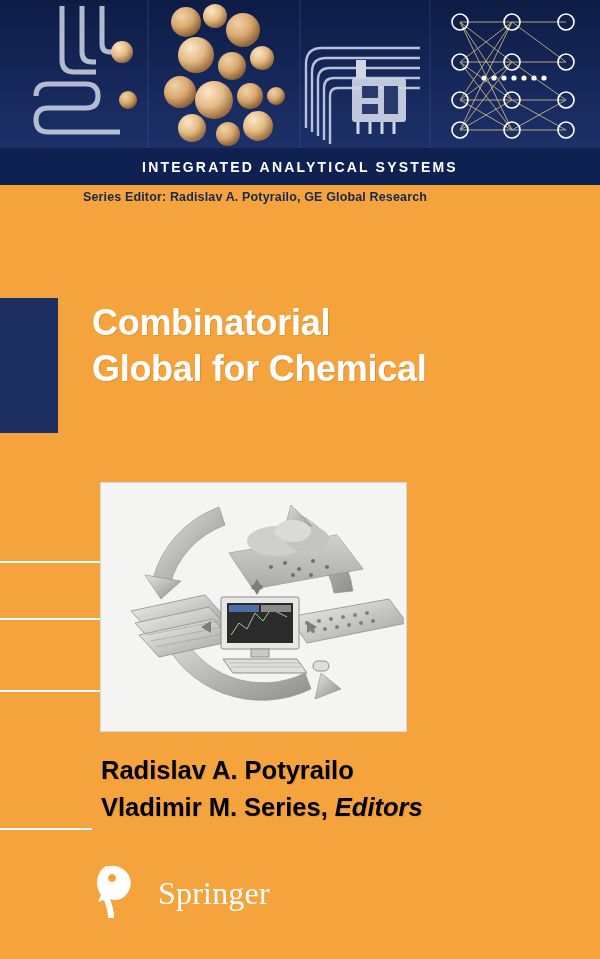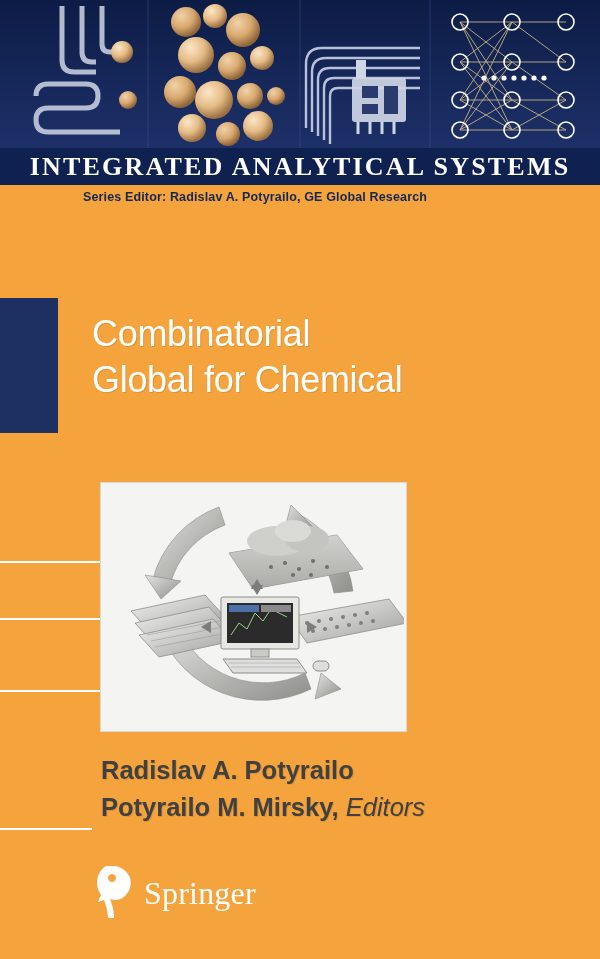--- a/index.html
+++ b/index.html
@@ -35,24 +35,24 @@
     left: 0; top: 148px;
     width: 600px;
     height: 37px;
     background: #0f2150;
     display: flex;
     align-items: center;
     justify-content: center;
   }
   .series-title {
     color: #ffffff;
-    font-size: 26px;
+    font-size: 14px;
     font-weight: bold;
     letter-spacing: 2.2px;
-    font-family: Liberation Serif, serif;
+    font-family: Liberation Sans, sans-serif;
   }
   .series-editor {
     position: absolute;
     left: 0;
     top: 190px;
     width: 510px;
     text-align: center;
     color: #16284f;
     font-size: 12.5px;
     font-weight: bold;
@@ -82,24 +82,23 @@
 
   
   .title {
     position: absolute;
     left: 92px;
     top: 300px;
     width: 492px;
     color: #ffffff;
     font-size: 36px;
     line-height: 46px;
-    font-weight: normal;
+    font-weight: bold;
     letter-spacing: -0.3px;
     text-shadow: 1px 1px 0 rgba(0,0,0,0.10);
-    margin-top: 11px;
   }
   .title .ln { display: block; white-space: nowrap; }
 
   
   .figure {
     position: absolute;
     left: 100px;
     top: 482px;
     width: 305px;
     height: 248px;
@@ -107,38 +106,39 @@
     border: 1px solid #d8d8d4;
   }
   .figure svg { display: block; }
 
   
   .authors {
     position: absolute;
     left: 101px;
     top: 752px;
     width: 480px;
-    color: #404040;
+    color: #000000;
     font-size: 25.5px;
     font-weight: bold;
     line-height: 37px;
     text-shadow: 1px 1px 0 rgba(0,0,0,0.10);
   }
   .authors .editors {
     font-style: italic;
-    font-weight: normal;
+    font-weight: bold;
   }
 
   
   .publisher {
     position: absolute;
     left: 88px;
     top: 862px;
     display: flex;
     align-items: center;
+    gap: 14px;
   }
   .publisher-name {
     color: #ffffff;
     font-size: 32px;
     font-weight: normal;
     letter-spacing: 0.2px;
     font-family: "Liberation Serif", serif;
   }
 </style>
 </head>
@@ -384,21 +384,21 @@
         <polygon points="156,112 150,102 162,102"></polygon>
         <polygon points="110,138 100,144 110,150"></polygon>
         <polygon points="206,138 216,144 206,150"></polygon>
       </g>
     </svg>
   </div>
 
   <div class="authors">
     <div>Radislav A. Potyrailo</div>
     <div>
-      <span>Potyrailo M. Mirsky,</span>
+      <span>Vladimir M. Series,</span>
       <span class="editors">Editors</span>
     </div>
   </div>
 
   <div class="publisher">
     <svg width="56" height="62" viewBox="0 0 56 62">
       <path d="M18 4 C12 8 9 14 9 21 C9 26 11 30 13 33 L10 40 L16 38 C18 44 20 50 20 56 L26 56 C26 48 24 42 22 37 C27 39 33 38 37 34 C42 29 44 22 42 16 C40 10 34 5 27 4 Z M24 12 C26 12 28 14 28 16 C28 18 26 20 24 20 C22 20 20 18 20 16 C20 14 22 12 24 12 Z" fill="#ffffff"></path>
       <path d="M30 20 C34 22 37 26 38 30 L34 32 C33 28 31 24 28 22 Z" fill="#ffffff"></path>
     </svg>
     <span class="publisher-name">Springer</span>

